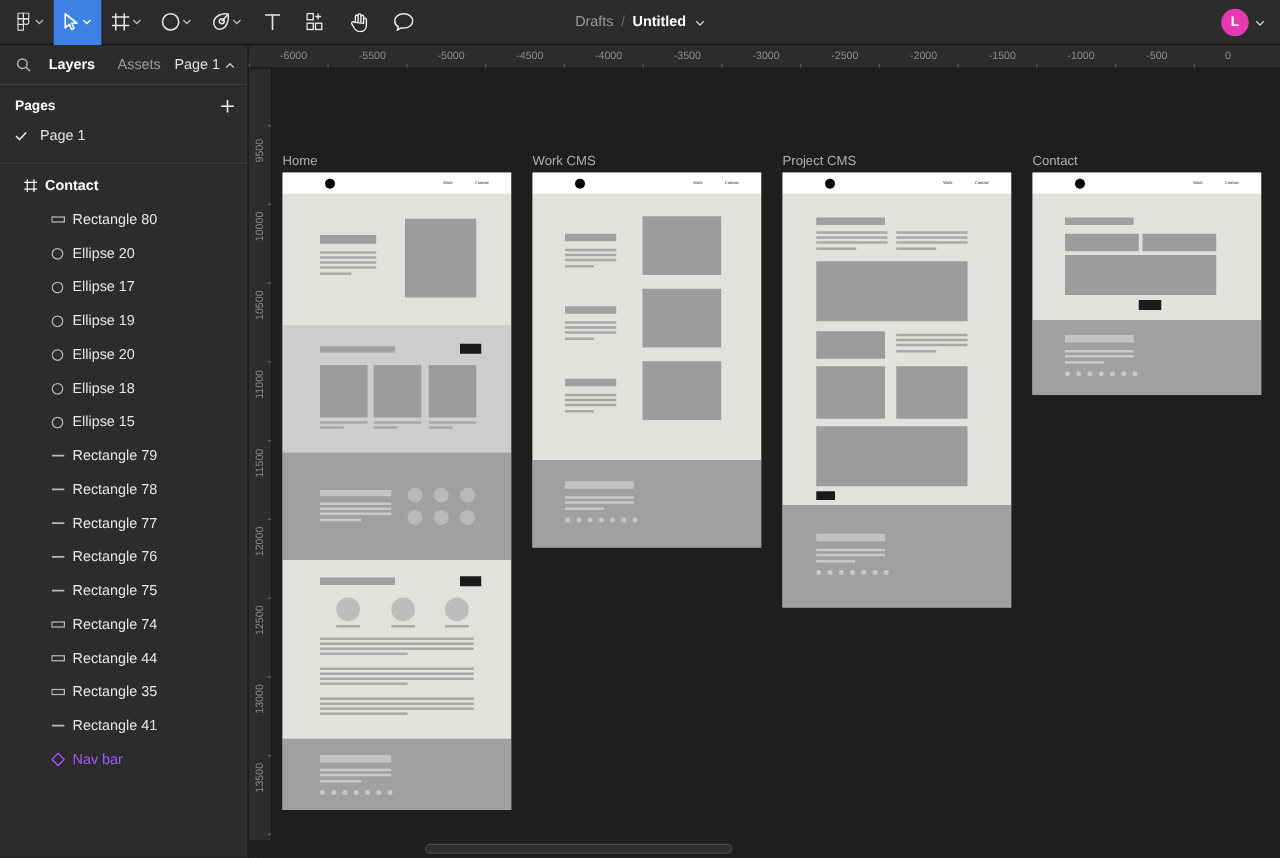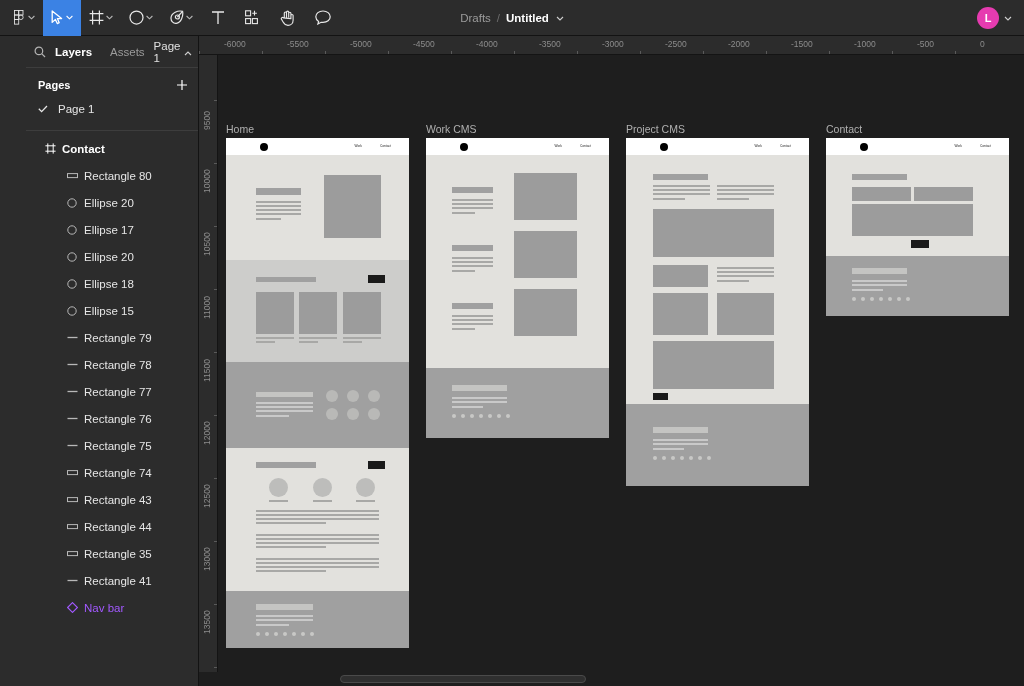--- a/index.html
+++ b/index.html
@@ -53,21 +53,20 @@
     display: flex; align-items: center; justify-content: center;
   }
 
   
   .left-panel {
     position: absolute; top: 36px; left: 0;
     width: 199px; height: 650px;
     background: #2c2c2c;
     border-right: 1px solid #131313;
     overflow: hidden;
-    padding-left: 26px;
   }
   .lp-tabs {
     height: 32px; display: flex; align-items: center;
     border-bottom: 1px solid #3d3d3d;
     padding: 0 8px; gap: 0;
   }
   .lp-search { width: 22px; display:flex; align-items:center; justify-content:center; color:#b3b3b3; }
   .lp-tab { font-size: 11.5px; color: #9b9b9b; padding: 0 9px; }
   .lp-tab.active { color: #ffffff; font-weight: bold; }
   .lp-page-sel {
@@ -369,36 +368,44 @@
           </svg>
         </span>
         <span class="nm">Ellipse 17</span>
       </div>
       <div class="layer-row indent">
         <span class="ic">
           <svg width="10" height="10" viewBox="0 0 10 10" stroke="currentColor" stroke-width="1" fill="none">
             <circle cx="5" cy="5" r="4.2"></circle>
           </svg>
         </span>
-        <span class="nm">Ellipse 20</span>
+        <span class="nm">Ellipse 19</span>
       </div>
       <div class="layer-row indent">
         <span class="ic">
           <svg width="10" height="10" viewBox="0 0 10 10" stroke="currentColor" stroke-width="1" fill="none">
             <circle cx="5" cy="5" r="4.2"></circle>
           </svg>
         </span>
-        <span class="nm">Ellipse 18</span>
+        <span class="nm">Ellipse 20</span>
       </div>
       <div class="layer-row indent">
         <span class="ic">
           <svg width="10" height="10" viewBox="0 0 10 10" stroke="currentColor" stroke-width="1" fill="none">
             <circle cx="5" cy="5" r="4.2"></circle>
           </svg>
         </span>
+        <span class="nm">Ellipse 18</span>
+      </div>
+      <div class="layer-row indent">
+        <span class="ic">
+          <svg width="10" height="10" viewBox="0 0 10 10" stroke="currentColor" stroke-width="1" fill="none">
+            <circle cx="5" cy="5" r="4.2"></circle>
+          </svg>
+        </span>
         <span class="nm">Ellipse 15</span>
       </div>
       <div class="layer-row indent">
         <span class="ic">
           <svg width="11" height="7" viewBox="0 0 11 7" stroke="currentColor" stroke-width="1.3" fill="none">
             <path d="M0.5 3.5 H10.5"></path>
           </svg>
         </span>
         <span class="nm">Rectangle 79</span>
       </div>
@@ -434,28 +441,20 @@
         </span>
         <span class="nm">Rectangle 75</span>
       </div>
       <div class="layer-row indent">
         <span class="ic">
           <svg width="11" height="7" viewBox="0 0 11 7" stroke="currentColor" stroke-width="1" fill="none">
             <rect x="0.5" y="1.6" width="10" height="4"></rect>
           </svg>
         </span>
         <span class="nm">Rectangle 74</span>
-      </div>
-      <div class="layer-row indent">
-        <span class="ic">
-          <svg width="11" height="7" viewBox="0 0 11 7" stroke="currentColor" stroke-width="1" fill="none">
-            <rect x="0.5" y="1.6" width="10" height="4"></rect>
-          </svg>
-        </span>
-        <span class="nm">Rectangle 43</span>
       </div>
       <div class="layer-row indent">
         <span class="ic">
           <svg width="11" height="7" viewBox="0 0 11 7" stroke="currentColor" stroke-width="1" fill="none">
             <rect x="0.5" y="1.6" width="10" height="4"></rect>
           </svg>
         </span>
         <span class="nm">Rectangle 44</span>
       </div>
       <div class="layer-row indent">

